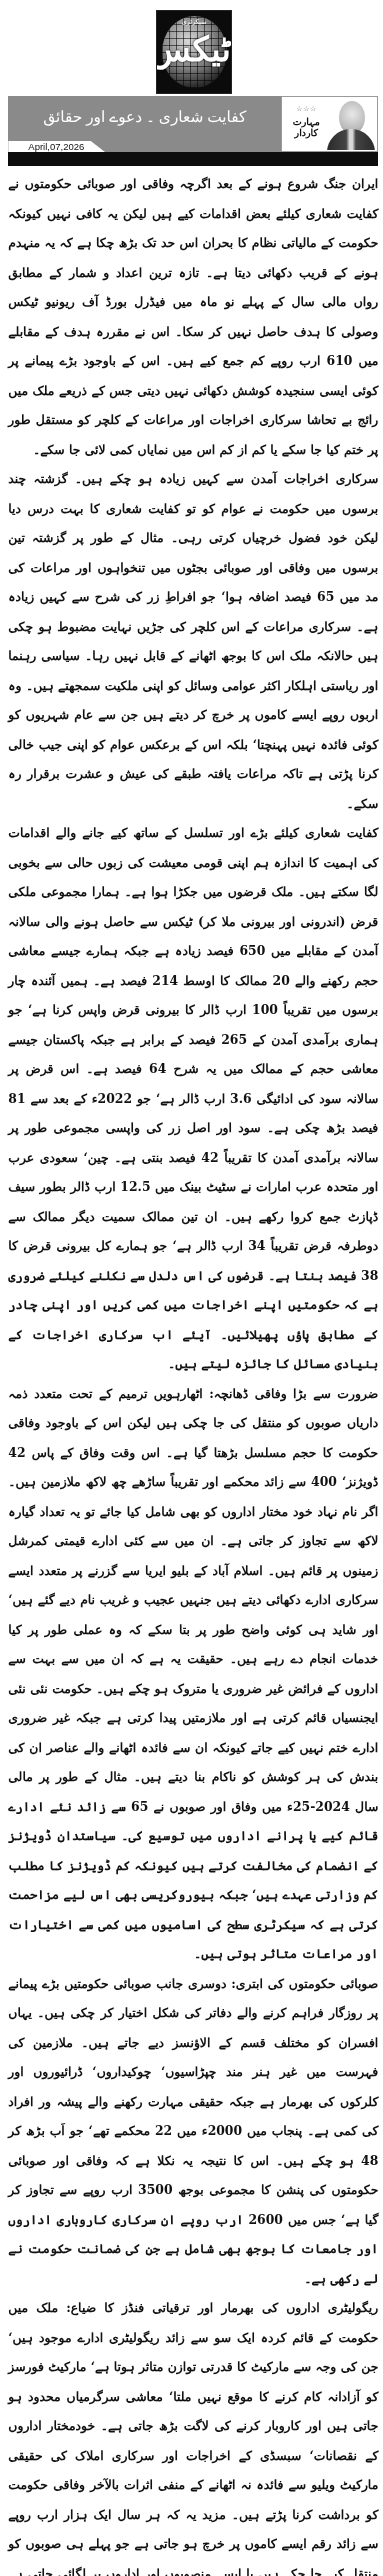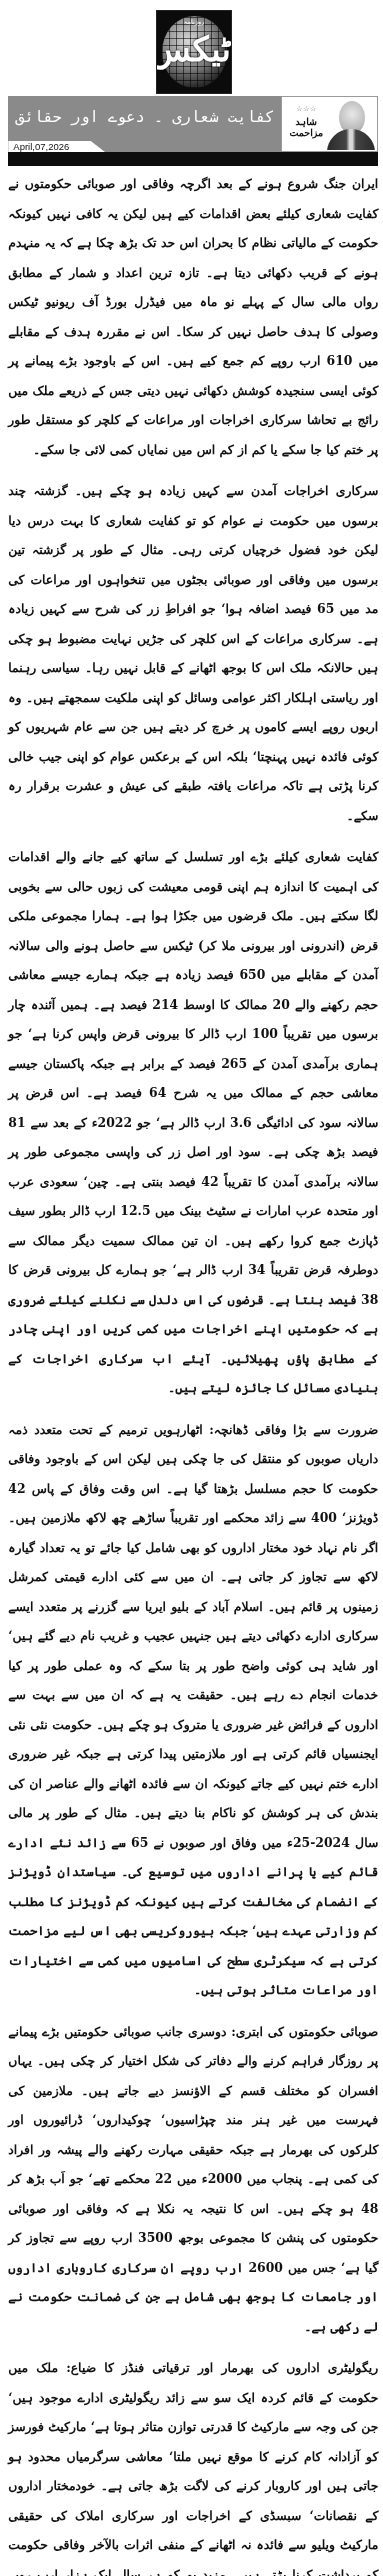--- a/index.html
+++ b/index.html
@@ -31,26 +31,26 @@
     position: absolute; left: 8.3px; top: 96px; width: 370px; height: 70px;
   }
   .band .gray {
     position: absolute; left: 0; top: 0; width: 273px; height: 56px; background: #8a8a8a;
   }
   .band .black {
     position: absolute; left: 0; top: 56px; width: 370px; height: 14px; background: #0d0d0d;
   }
   .band .title {
     position: absolute; left: 0; top: 11.8px; width: 273px; text-align: center;
-    color: #ffffff; font-family: Liberation Mono, monospace; font-size: 15.4px; direction: rtl;
+    color: #ffffff; font-family: Liberation Serif, serif; font-size: 15.4px; direction: rtl;
   }
   .band .date {
     position: absolute; left: 0; top: 45px; height: 11.2px; width: 97px;
     background: #ffffff; clip-path: polygon(0 0, 85% 0, 100% 100%, 0 100%);
-    color: #111; font-family: "Liberation Sans", sans-serif; font-size: 9.5px; line-height: 11.2px; padding-left: 5px; box-sizing: border-box;
+    color: #111; font-family: "Liberation Sans", sans-serif; font-size: 9.5px; line-height: 11.2px; padding-left: 20px; box-sizing: border-box;
   }
   .band .author-box {
     position: absolute; left: 273px; top: 0; width: 97px; height: 56px;
     background: #ffffff; border: 0.6px solid #9a9a9a; box-sizing: border-box;
   }
   .author-box .stars {
     position: absolute; left: 5.9px; top: 8.3px; width: 37px; text-align: center;
     color: #555; font-size: 7px; letter-spacing: 0.6px;
   }
   .author-box .name {
@@ -67,40 +67,40 @@
   .photo .suit {
     position: absolute; left: 1.2px; top: 31px; width: 48px; height: 23.6px; border-radius: 23.6px 23.6px 0 0;
     background: linear-gradient(90deg, #2a2a2a 0%, #444 40%, #d8d8d8 47%, #d8d8d8 53%, #444 60%, #2a2a2a 100%);
   }
   .article {
     position: absolute; left: 8.3px; top: 169px; width: 370px;
     direction: rtl; text-align: justify; text-align-last: right;
     color: #111; font-family: "DejaVu Serif", serif; font-size: 12.4px; line-height: 29.5px;
   }
   .article p { margin: 0; font-weight: bold; }
-  .article p + p { margin-top: 12px; }
+  .article p + p { margin-top: 0; }
 </style>
 </head>
 <body>
 
 <div class="logo">
   <div class="globe"></div>
   <div class="grid"></div>
-  <div class="sub">روزنامہ</div>
+  <div class="sub">سیکرٹری</div>
   <div class="wordmark">ٹیکس</div>
 </div>
 
 <div class="band">
   <div class="gray"></div>
   <div class="black"></div>
   <div class="title">کفایت شعاری ۔ دعوے اور حقائق</div>
   <div class="date">April,07,2026</div>
   <div class="author-box">
     <div class="stars">☆☆☆</div>
-    <div class="name">شاہد مزاحمت</div>
+    <div class="name">مہارت کاردار</div>
     <div class="photo">
       <div class="head"></div>
       <div class="suit"></div>
     </div>
   </div>
 </div>
 
 <div class="article">
   <p>ایران جنگ شروع ہونے کے بعد اگرچہ وفاقی اور صوبائی حکومتوں نے کفایت شعاری کیلئے بعض اقدامات کیے ہیں لیکن یہ کافی نہیں کیونکہ حکومت کے مالیاتی نظام کا بحران اس حد تک بڑھ چکا ہے کہ یہ منہدم ہونے کے قریب دکھائی دیتا ہے۔ تازہ ترین اعداد و شمار کے مطابق رواں مالی سال کے پہلے نو ماہ میں فیڈرل بورڈ آف ریونیو ٹیکس وصولی کا ہدف حاصل نہیں کر سکا۔ اس نے مقررہ ہدف کے مقابلے میں 610 ارب روپے کم جمع کیے ہیں۔ اس کے باوجود بڑے پیمانے پر کوئی ایسی سنجیدہ کوشش دکھائی نہیں دیتی جس کے ذریعے ملک میں رائج بے تحاشا سرکاری اخراجات اور مراعات کے کلچر کو مستقل طور پر ختم کیا جا سکے یا کم از کم اس میں نمایاں کمی لائی جا سکے۔</p>
   <p>سرکاری اخراجات آمدن سے کہیں زیادہ ہو چکے ہیں۔ گزشتہ چند برسوں میں حکومت نے عوام کو تو کفایت شعاری کا بہت درس دیا لیکن خود فضول خرچیاں کرتی رہی۔ مثال کے طور پر گزشتہ تین برسوں میں وفاقی اور صوبائی بجٹوں میں تنخواہوں اور مراعات کی مد میں 65 فیصد اضافہ ہوا‘ جو افراطِ زر کی شرح سے کہیں زیادہ ہے۔ سرکاری مراعات کے اس کلچر کی جڑیں نہایت مضبوط ہو چکی ہیں حالانکہ ملک اس کا بوجھ اٹھانے کے قابل نہیں رہا۔ سیاسی رہنما اور ریاستی اہلکار اکثر عوامی وسائل کو اپنی ملکیت سمجھتے ہیں۔ وہ اربوں روپے ایسے کاموں پر خرچ کر دیتے ہیں جن سے عام شہریوں کو کوئی فائدہ نہیں پہنچتا‘ بلکہ اس کے برعکس عوام کو اپنی جیب خالی کرنا پڑتی ہے تاکہ مراعات یافتہ طبقے کی عیش و عشرت برقرار رہ سکے۔</p>

